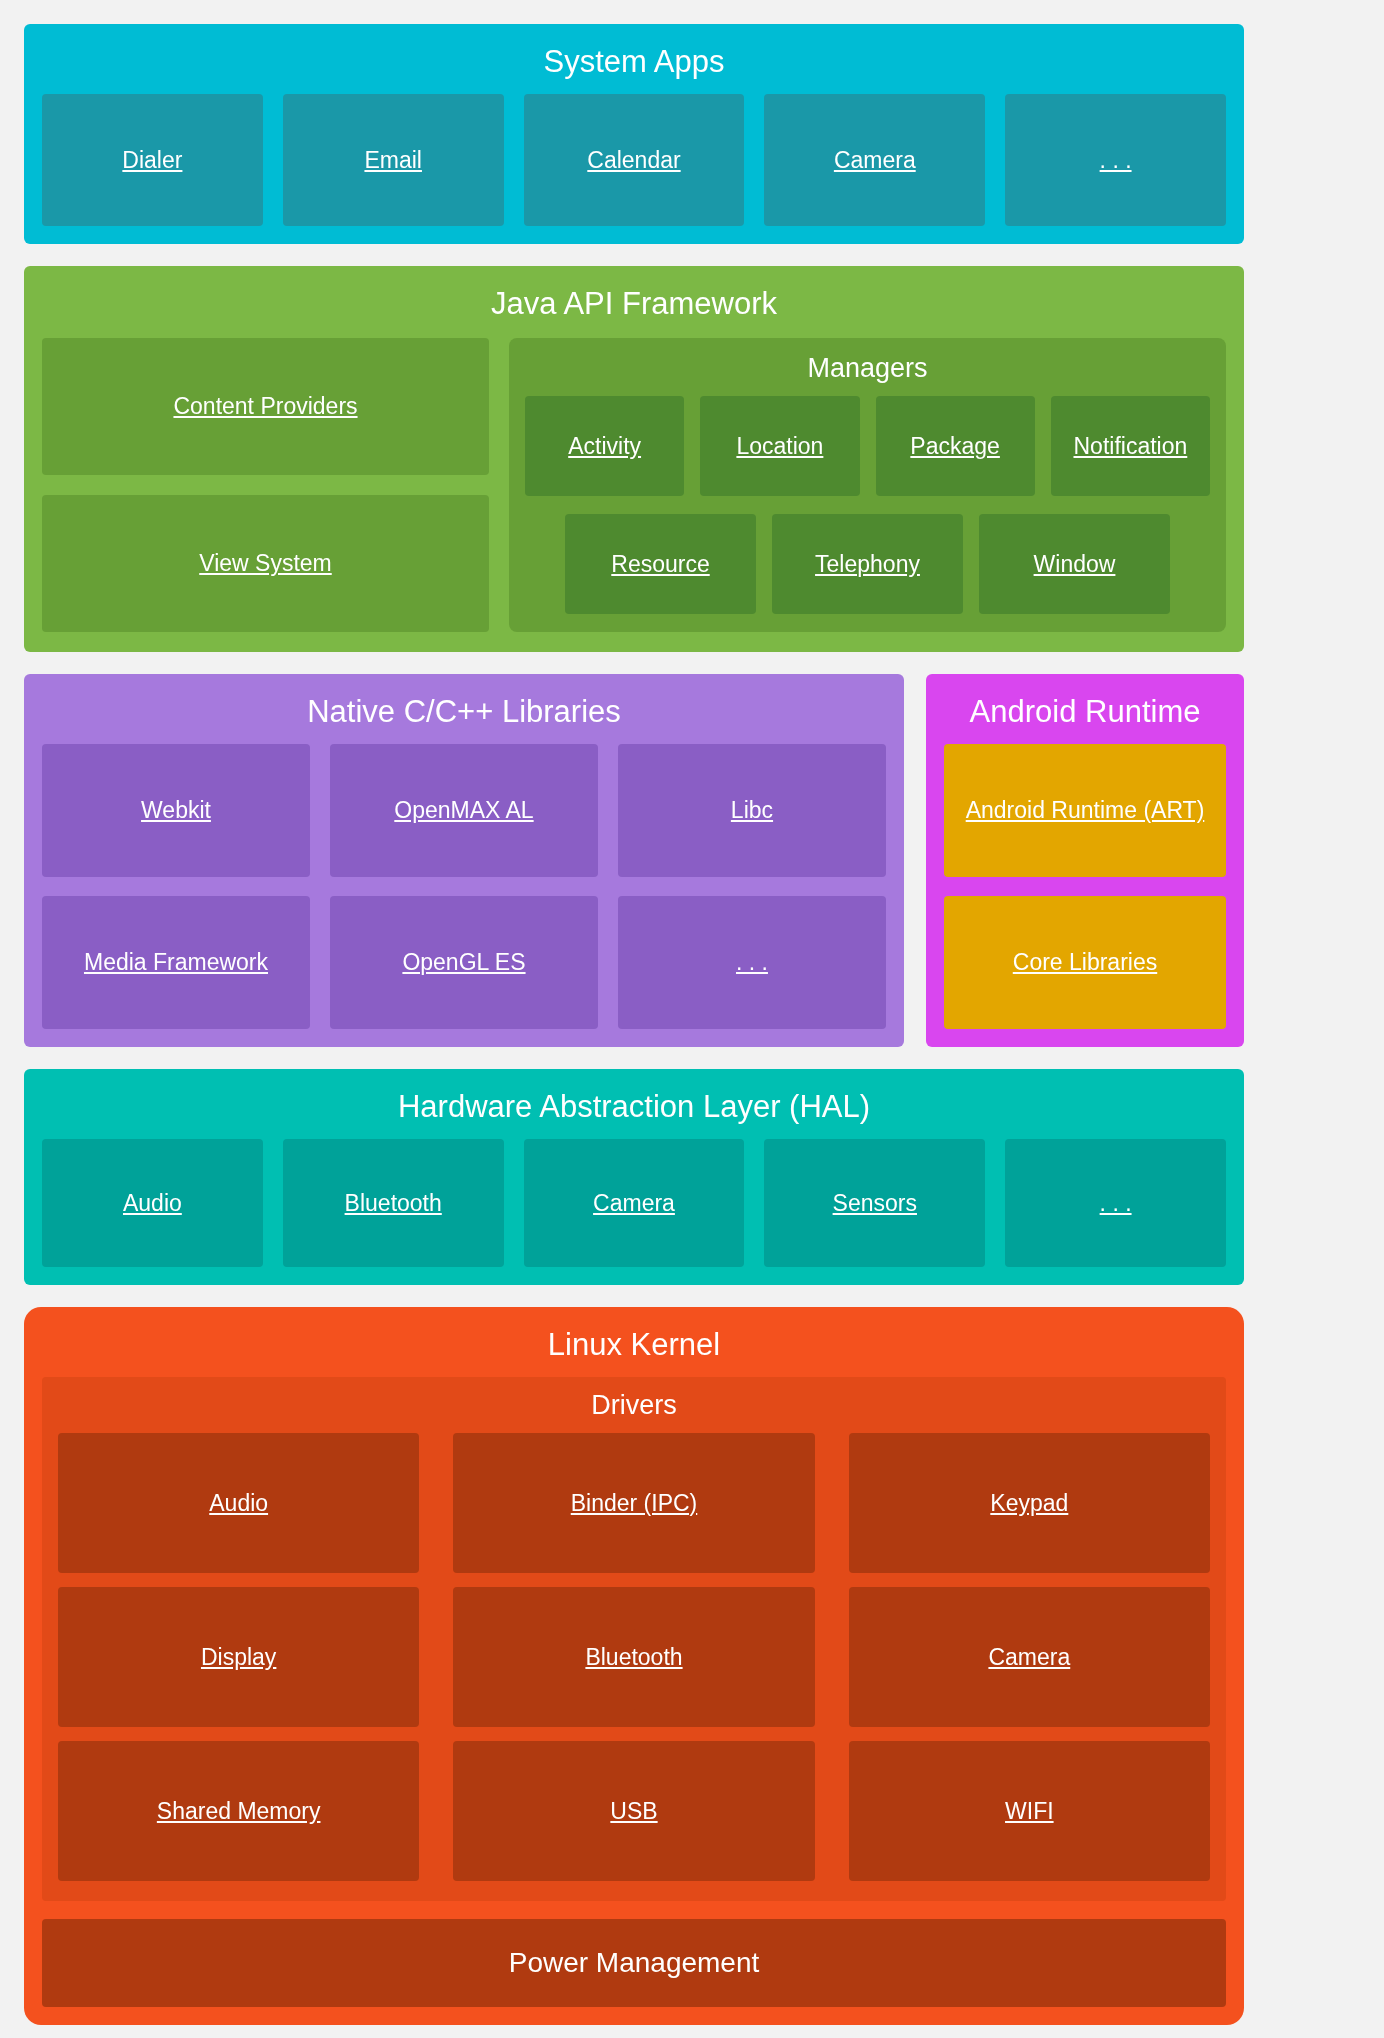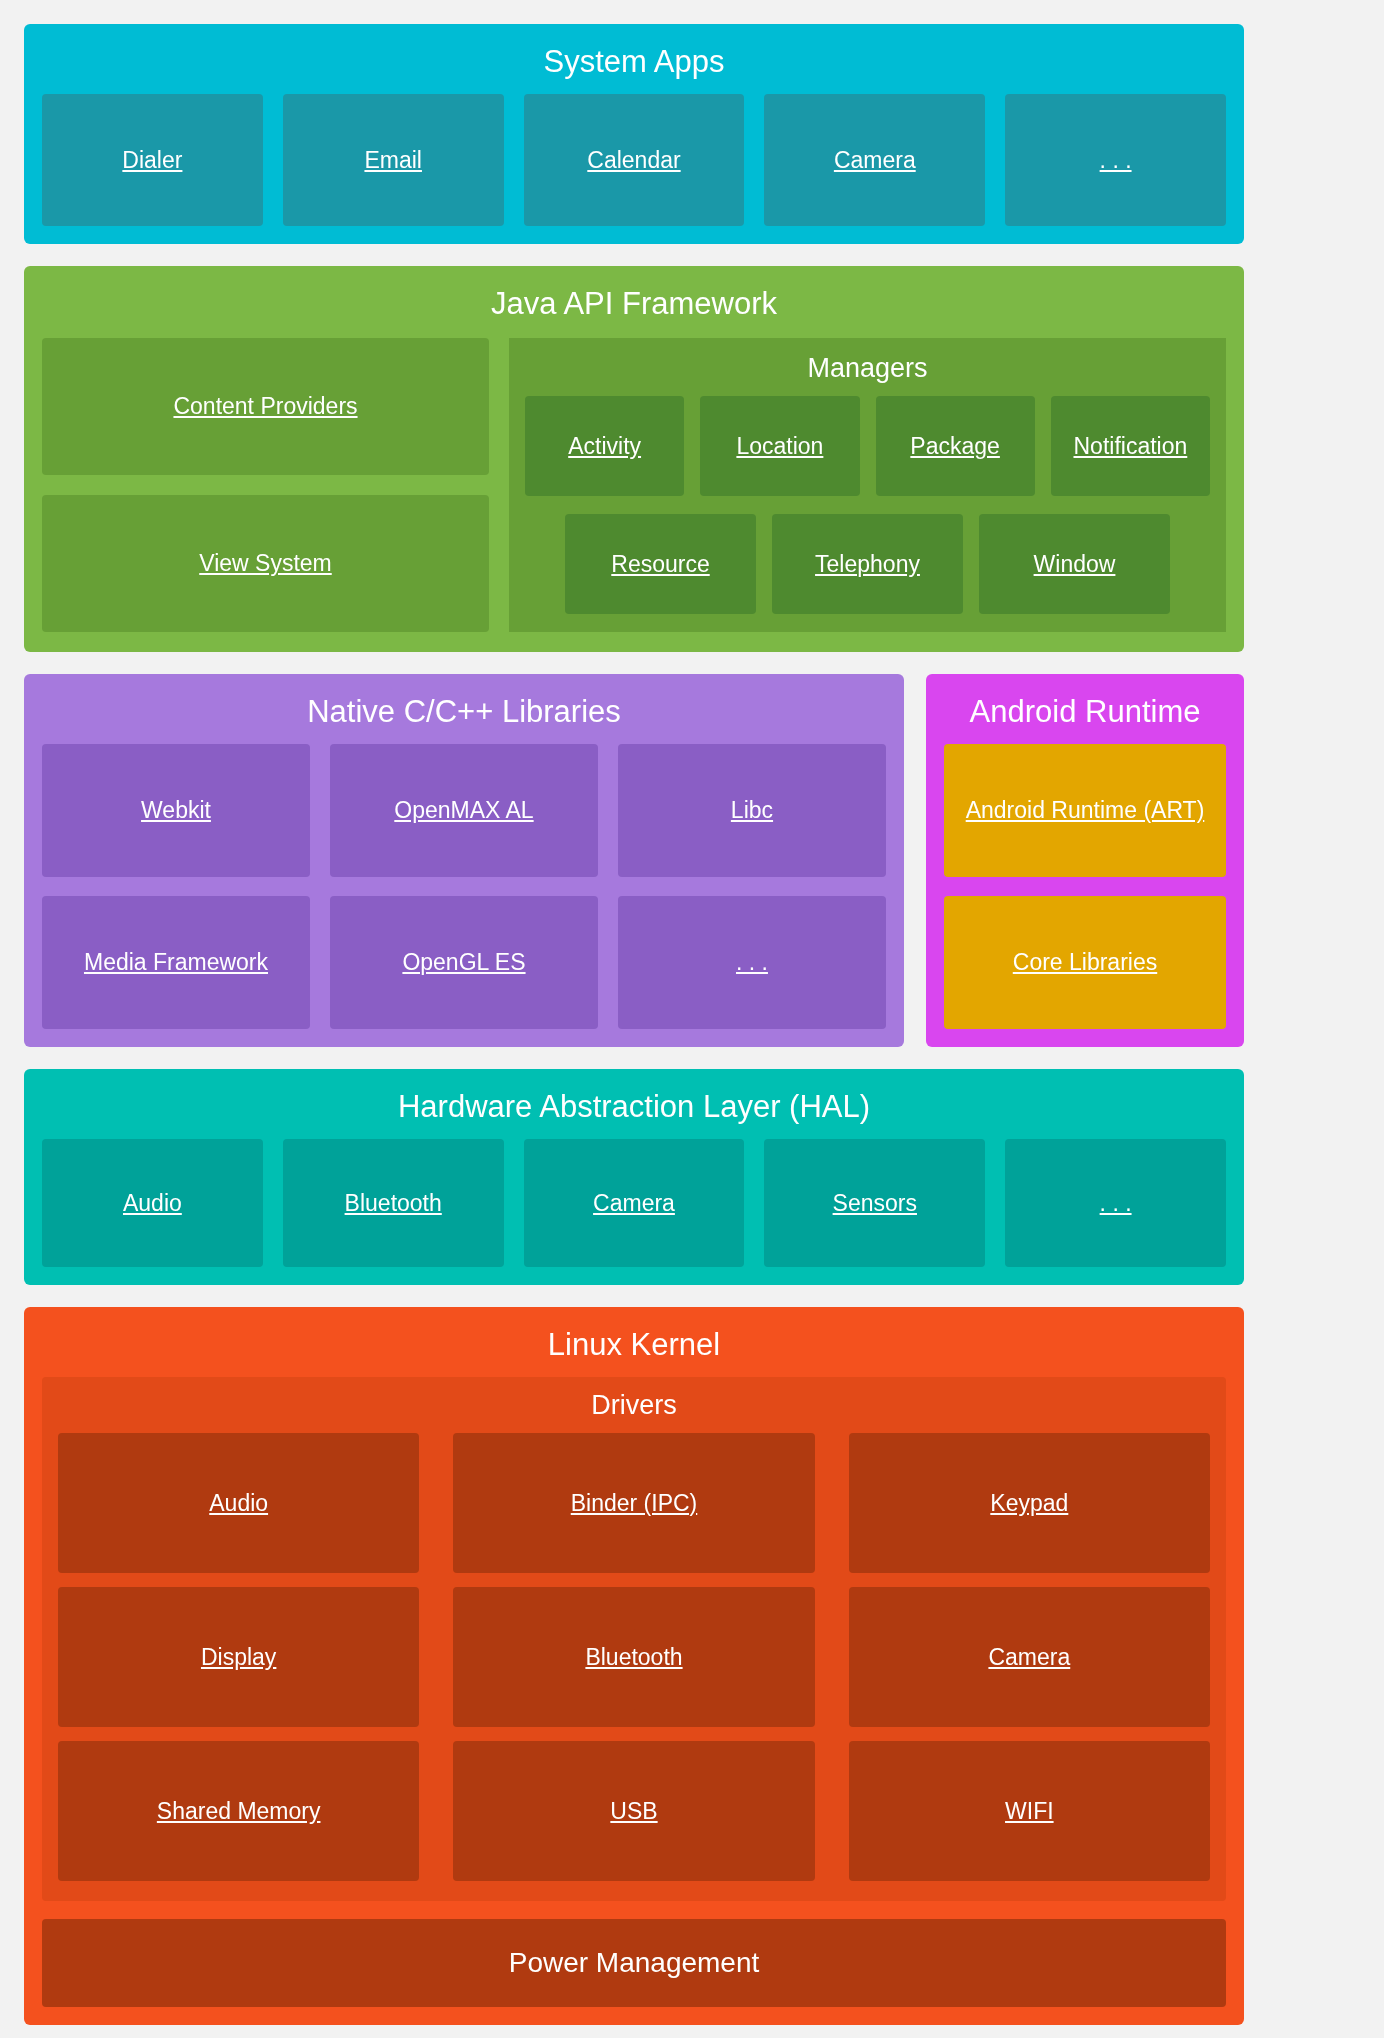--- a/index.html
+++ b/index.html
@@ -47,42 +47,42 @@
   
   .layer-system-apps { background: #00bcd4; }
   .layer-system-apps .box-row { display: flex; gap: 20px; margin-top: 10px; }
   .layer-system-apps .box { background: #1a98a8; height: 132px; flex: 1; }
 
   
   .layer-java { background: #7cb845; padding-bottom: 20px; }
   .java-body { display: flex; gap: 20px; margin-top: 12px; }
   .java-left { width: 447px; display: flex; flex-direction: column; gap: 20px; }
   .java-left .box { background: #67a036; height: 137px; }
-  .managers { flex: 1; background: #67a036; border-radius: 0; padding: 10px 16px 16px; }
+  .managers { flex: 1; background: #67a036; border-radius: 8px; padding: 10px 16px 16px; }
   .managers-row1 { display: flex; gap: 16px; margin-top: 8px; }
   .managers-row1 .box { background: #4e8a2f; height: 100px; flex: 1; }
   .managers-row2 { display: flex; gap: 16px; margin-top: 18px; justify-content: center; }
   .managers-row2 .box { background: #4e8a2f; height: 100px; width: 191px; }
 
   
   .mid-row { display: flex; gap: 22px; }
   .layer-native { background: #a679dd; width: 880px; }
   .native-grid { display: flex; flex-wrap: wrap; gap: 19px 20px; margin-top: 10px; }
   .layer-native .box { background: #8a5ec5; height: 133px; width: calc((100% - 40px) / 3); }
   .layer-runtime { background: #d946ef; flex: 1; }
   .runtime-col { display: flex; flex-direction: column; gap: 19px; margin-top: 10px; }
   .layer-runtime .box { background: #e3a600; height: 133px; }
 
   
   .layer-hal { background: #00bfb2; }
   .layer-hal .box-row { display: flex; gap: 20px; margin-top: 10px; }
   .layer-hal .box { background: #00a299; height: 128px; flex: 1; }
 
   
-  .layer-kernel { background: #f4511e; }
+  .layer-kernel { background: #f4511e; border-radius: 17px; }
   .drivers { background: #e24a18; border-radius: 4px; padding: 8px 16px 20px; margin-top: 10px; }
   .drivers-grid {
     display: grid;
     grid-template-columns: repeat(3, 1fr);
     gap: 14px 34px;
     margin-top: 8px;
   }
   .drivers-grid .box { background: #b03a10; height: 140px; }
   .power-bar {
     background: #b03a10;

